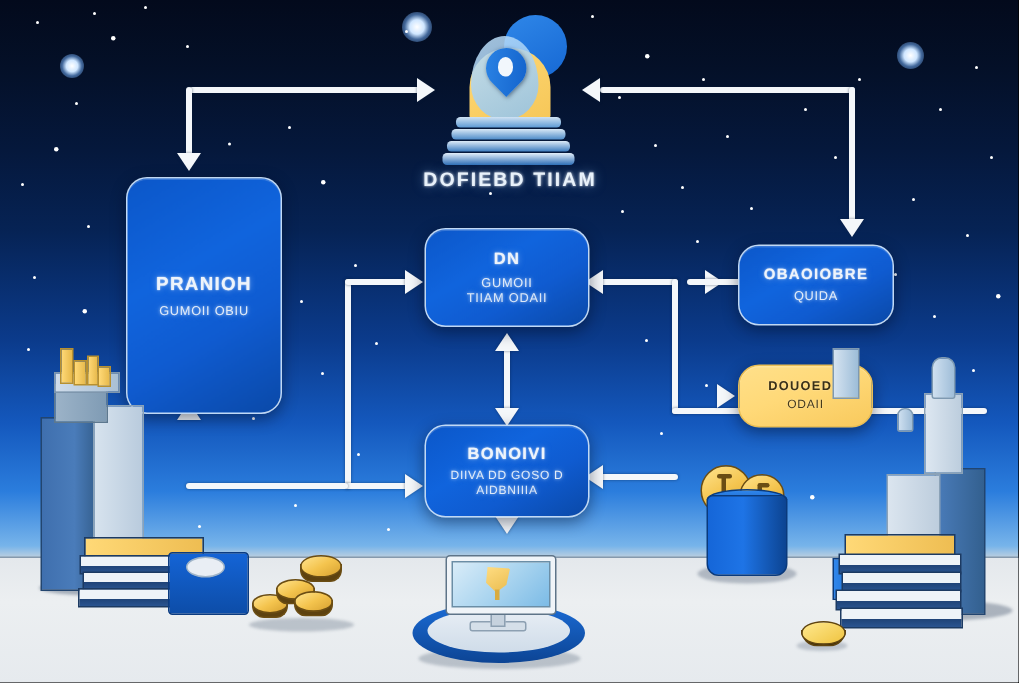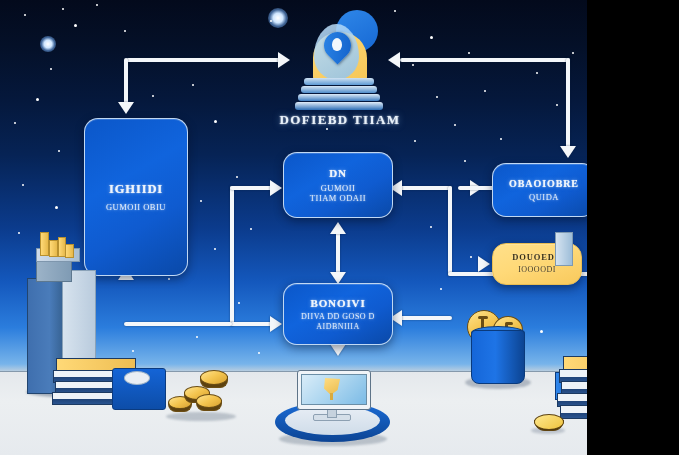--- a/index.html
+++ b/index.html
@@ -1,18 +1,18 @@
 <!DOCTYPE html>
 <html><head>
 <meta charset="utf-8">
 <style>
   html,body{margin:0;padding:0;background:#000;}
   #stage{
-    position:relative;width:587px;height:455px;overflow:hidden;
-    font-family:Liberation Serif, serif;
+    position:relative;width:679px;height:455px;overflow:hidden;
+    font-family:Liberation Sans, sans-serif;
   }
   
   .sky{
     position:absolute;left:0;top:0;width:679px;height:455px;
     background:linear-gradient(to bottom,
       #030a1c 0%, #041028 10%, #05183c 22%, #062355 34%,
       #0b3b8c 50%, #1458bd 62%, #2b7ddd 72%, #77b4ea 80%,
       #c9d4dd 82%, #dfe4e8 86%, #e9ecef 100%);
   }
   .floor{
@@ -376,21 +376,21 @@
     <div class="logo-pin"></div>
     <div class="logo-pin-dot"></div>
     <div class="logo-slab" id="slab1"></div>
     <div class="logo-slab" id="slab2"></div>
     <div class="logo-slab" id="slab3"></div>
     <div class="logo-slab" id="slab4"></div>
   </div>
   <div id="logo-caption">DOFIEBD TIIAM</div>
 
   <div class="node blue" id="node-platform">
-    <div class="t1 blur1">IGHIIDI</div>
+    <div class="t1 blur1">PRANIOH</div>
     <div class="t2 blur2">GUMOII OBIU</div>
   </div>
 
   <div class="node blue" id="node-data">
     <div class="t1 blur1">DN</div>
     <div class="t2 blur2">GUMOII</div>
     <div class="t3 blur2">TIIAM ODAII</div>
   </div>
 
   <div class="node blue" id="node-compute">
@@ -399,21 +399,21 @@
     <div class="t3 blur2">AIDBNIIIA</div>
   </div>
 
   <div class="node blue" id="node-analytics">
     <div class="t1 blur1">OBAOIOBRE</div>
     <div class="t2 blur2">QUIDA</div>
   </div>
 
   <div class="node yellow" id="node-report">
     <div class="t1 ylw-sh">DOUOEDD</div>
-    <div class="t2 ylw-sh">IOOOODI</div>
+    <div class="t2 ylw-sh">ODAII</div>
   </div>
 
   <div id="decor-left">
     <div class="shape" id="lb-shadow"></div>
     <div class="shape" id="lb-towerA"></div>
     <div class="shape" id="lb-towerB"></div>
     <div class="shape" id="lb-capA"></div>
     <div class="shape" id="lb-capB"></div>
     <div class="bar-y" id="ly1"></div>
     <div class="bar-y" id="ly2"></div>

